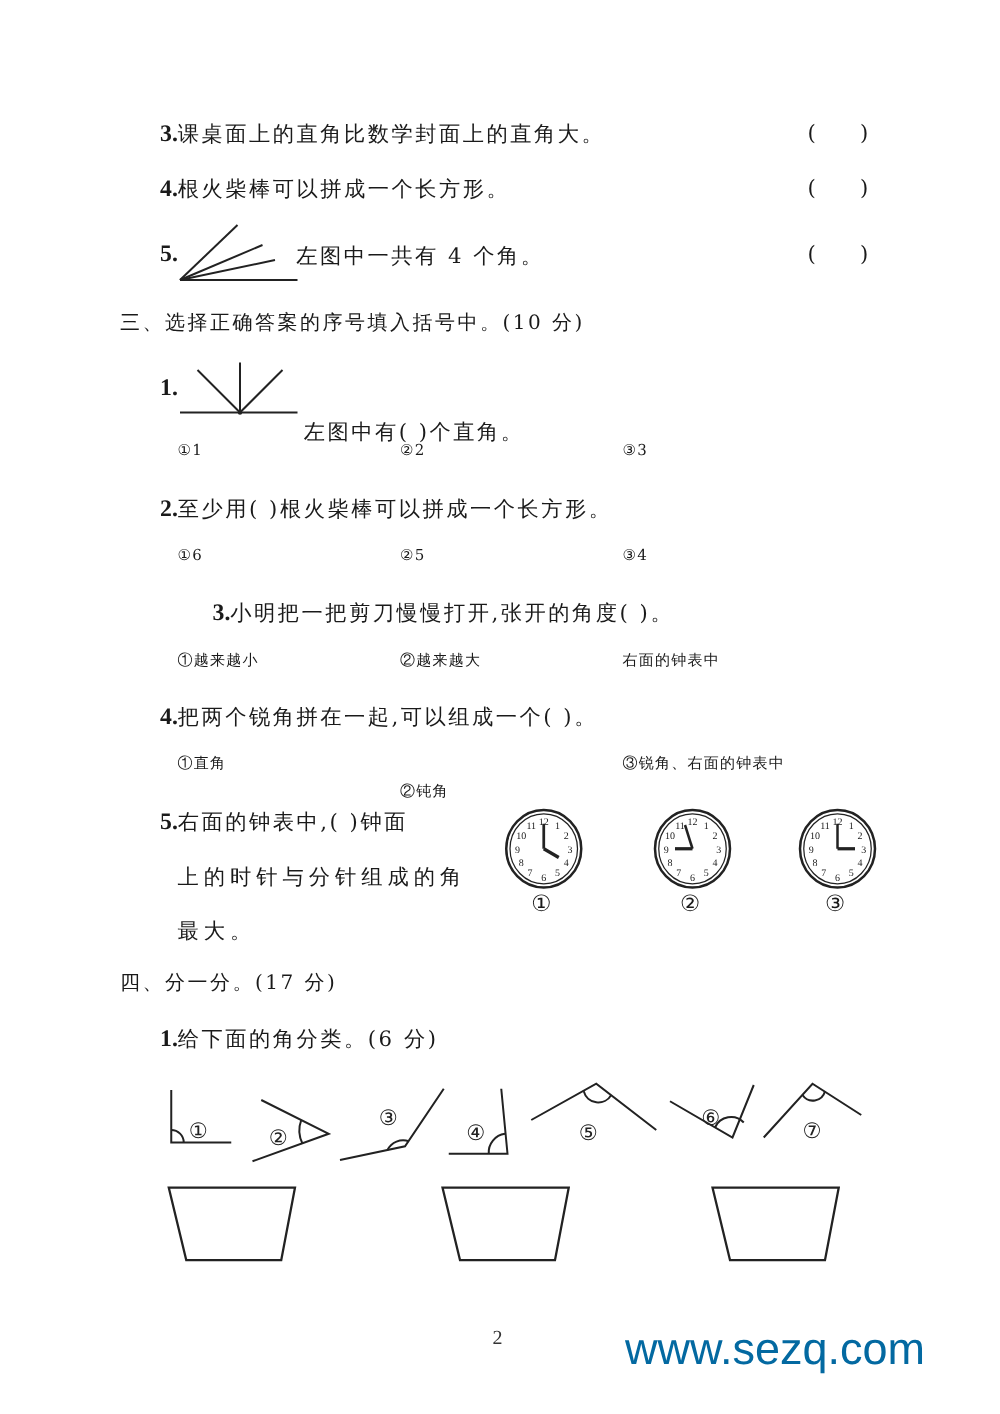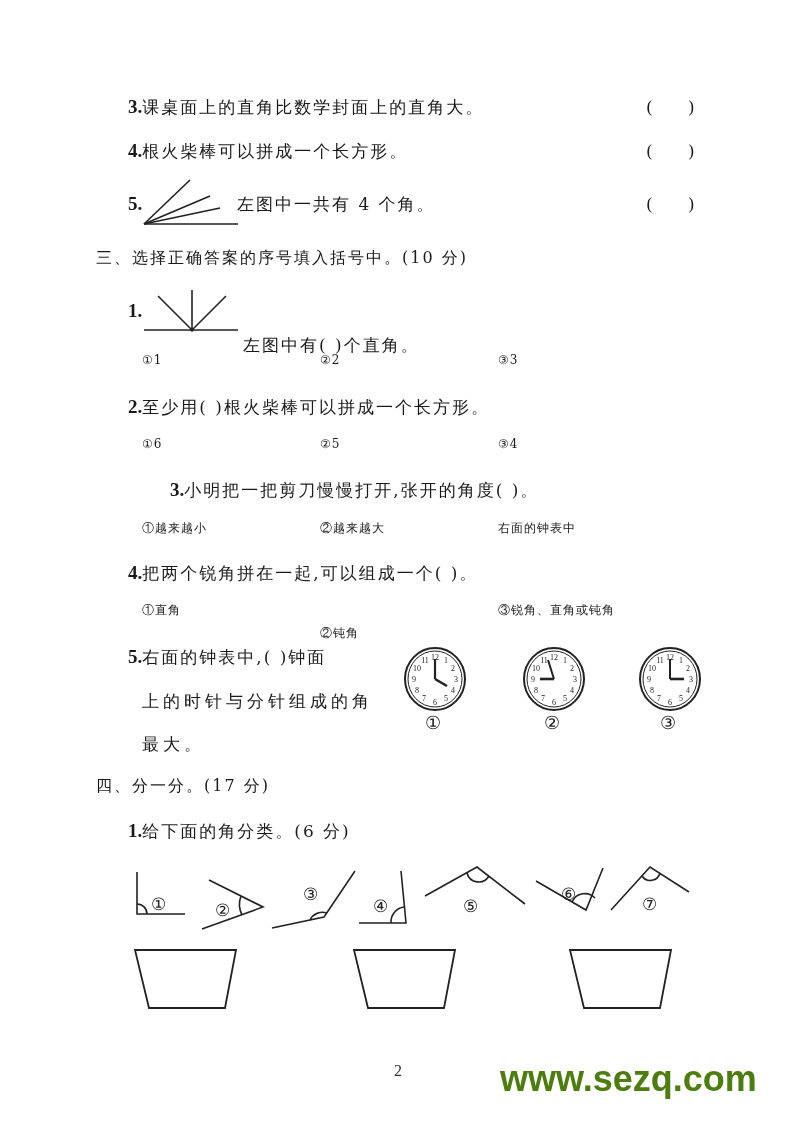--- a/index.html
+++ b/index.html
@@ -6,21 +6,21 @@
   body { width: 800px; height: 1131px; position: relative; overflow: hidden;
          font-family: "DejaVu Serif", "Liberation Serif", serif; color: #1a1a1a; }
   .abs { position: absolute; white-space: nowrap; }
   .q { font-size: 17px; letter-spacing: 2px; }
   .num { font-family: "Liberation Serif", serif; font-weight: bold; font-size: 19px; letter-spacing: 0; }
   .paren { font-size: 17px; letter-spacing: 0; }
   .sec { font-size: 16px; letter-spacing: 2px; }
   .opt { font-size: 12px; letter-spacing: 1px; }
   svg { position: absolute; overflow: visible; }
   .clock-label { font-size: 18px; }
-  .watermark { font-family: "Liberation Sans", sans-serif; font-size: 36px; color: #4d7c0f; letter-spacing: 0; font-weight: bold; }
+  .watermark { font-family: "Liberation Sans", sans-serif; font-size: 36px; color: #0369a1; letter-spacing: 0; }
   .pageno { font-family: "Liberation Serif", serif; font-size: 16px; color: #333; }
 </style>
 </head>
 <body>
 
 <div class="abs q" style="left:128px; top:96px;">
   <span class="num">3.</span><span>课桌面上的直角比数学封面上的直角大。</span>
 </div>
 <div class="abs paren" style="left:646px; top:97px; word-spacing:30px;">(      )</div>
 
@@ -74,21 +74,21 @@
 </div>
 <div class="abs opt" style="left:142px; top:520px;">①越来越小</div>
 <div class="abs opt" style="left:320px; top:520px;">②越来越大</div>
 <div class="abs opt" style="left:498px; top:520px;">右面的钟表中</div>
 
 <div class="abs q" style="left:128px; top:562px;">
   <span class="num">4.</span><span>把两个锐角拼在一起,可以组成一个(      )。</span>
 </div>
 <div class="abs opt" style="left:142px; top:602px;">①直角</div>
 <div class="abs opt" style="left:320px; top:602px;margin-top:23px;">②钝角</div>
-<div class="abs opt" style="left:498px; top:602px;">③锐角、直角或钝角</div>
+<div class="abs opt" style="left:498px; top:602px;">③锐角、右面的钟表中</div>
 
 <div class="abs q" style="left:128px; top:646px;">
   <span class="num">5.</span><span>右面的钟表中,(      )钟面</span>
 </div>
 <div class="abs q" style="left:142px; top:690px; letter-spacing:4px;">上的时针与分针组成的角</div>
 <div class="abs q" style="left:142px; top:733px; letter-spacing:4px;">最大。</div>
 
 <svg style="left:403px; top:646px;" width="64" height="66" viewBox="0 0 64 66">
   <ellipse cx="32" cy="33" rx="30" ry="31" fill="#fff" stroke="#222" stroke-width="2"></ellipse>
   <ellipse cx="32" cy="33" rx="27" ry="28" fill="none" stroke="#222" stroke-width="1"></ellipse>

